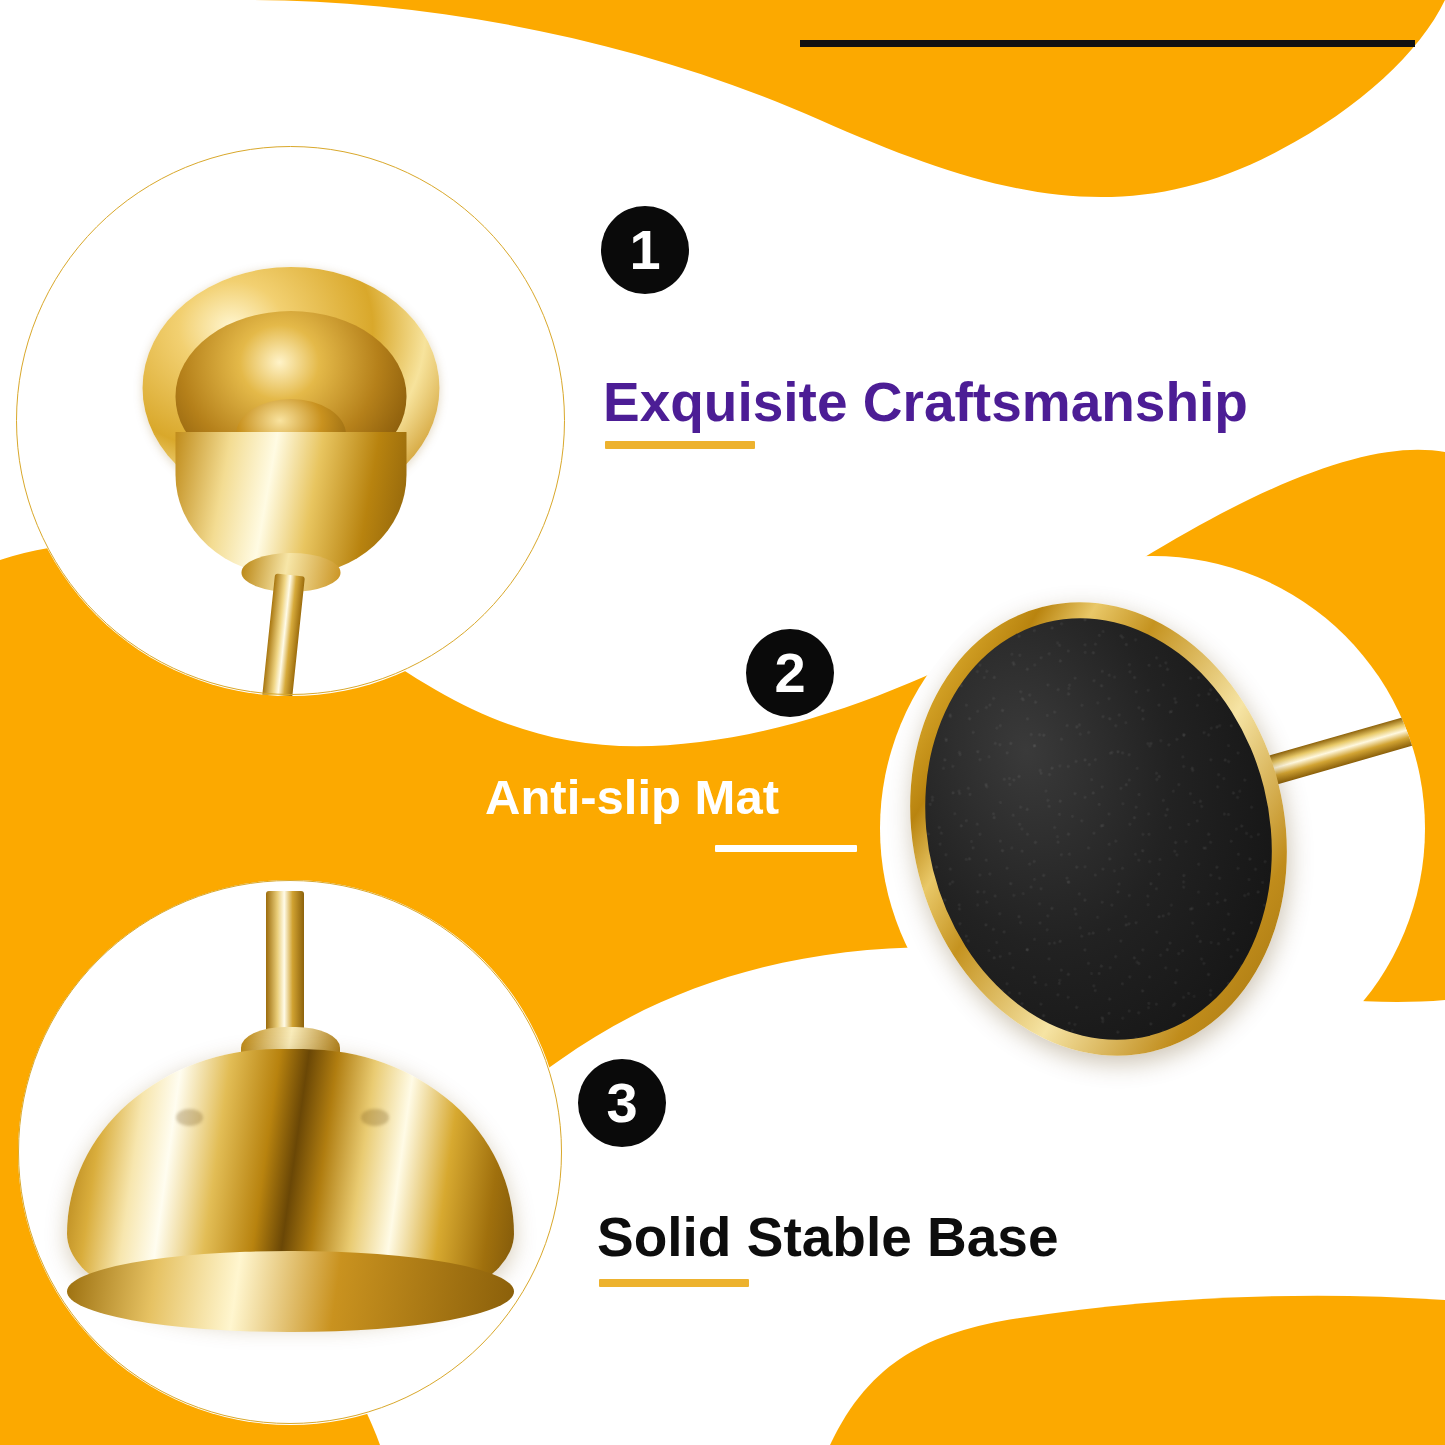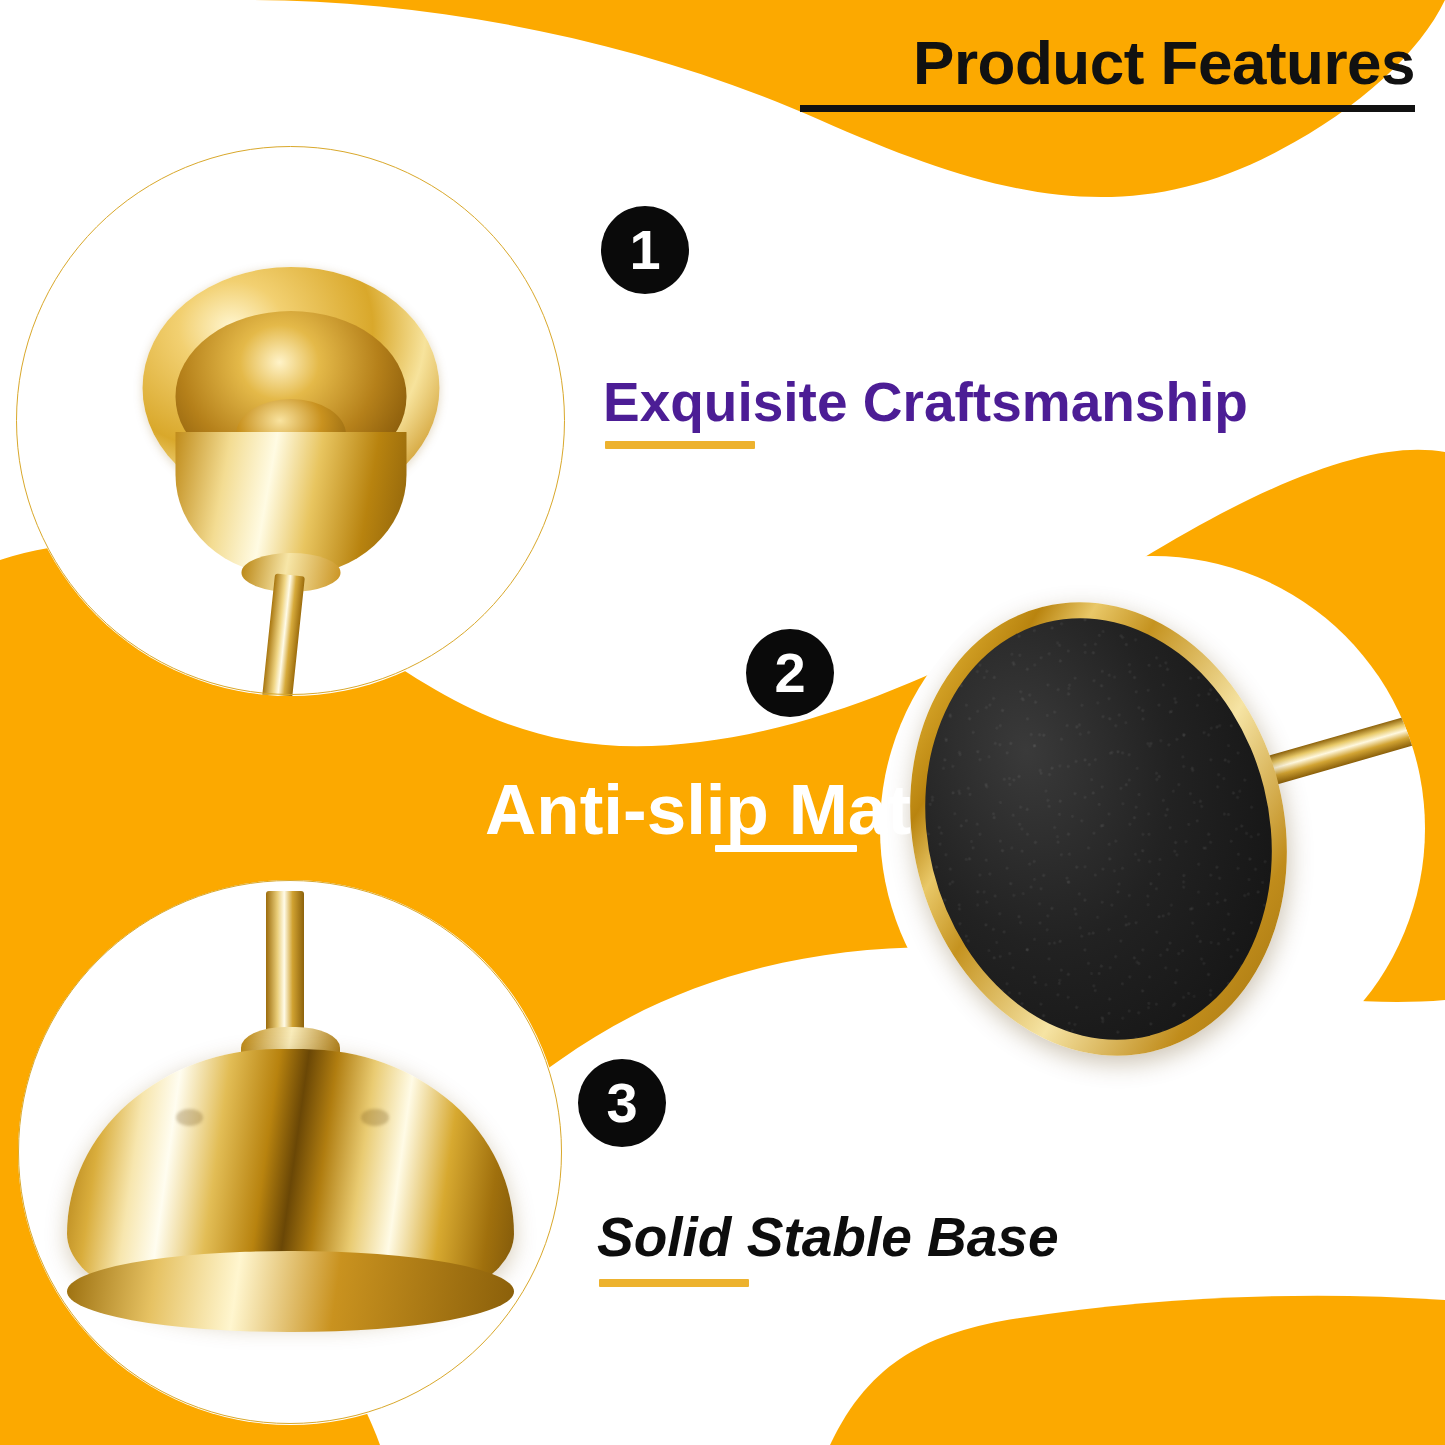--- a/index.html
+++ b/index.html
@@ -153,23 +153,23 @@
     display:flex;align-items:center;justify-content:center;
     font-size:56px;font-weight:bold;line-height:1;
   }
   .feat-label{
     position:absolute;white-space:nowrap;font-weight:bold;
   }
   .feat-underline{position:absolute;height:8px;border-radius:1px;}
 
   .f1-label{left:603px;top:370px;font-size:55px;color:#4c1d95;}
   .f1-underline{left:605px;top:441px;width:150px;background:#edb22e;}
-  .f2-label{left:485px;top:769px;font-size:71px;color:#ffffff;}
+  .f2-label{left:485px;top:769px;font-size:49px;color:#ffffff;}
   .f2-underline{left:715px;top:845px;width:142px;height:7px;background:#ffffff;}
-  .f3-label{left:597px;top:1205px;font-size:55px;color:#0d0d0d;font-style:italic;}
+  .f3-label{left:597px;top:1205px;font-size:55px;color:#0d0d0d;}
   .f3-underline{left:599px;top:1279px;width:150px;background:#edb22e;}
 </style>
 </head>
 <body>
 
 <div id="stage">
 
   <svg id="bg-shapes" viewBox="0 0 1445 1445" width="1445" height="1445" xmlns="http://www.w3.org/2000/svg" aria-hidden="true">
 
     <path d="M250,0 C430,0 640,40 820,120 C1000,200 1130,230 1280,150 C1360,108 1420,52 1445,0 Z" fill="#FCA900"></path>
@@ -214,21 +214,20 @@
       <div class="base-top-cap"></div>
       <div class="base-cone"></div>
       <div class="base-rim"></div>
       <div class="base-dimple" style="left:29%;top:42%;"></div>
       <div class="base-dimple" style="left:63%;top:42%;"></div>
     </div>
   </div>
   <div class="photo-ring" style="left:18px;top:880px;width:542px;height:542px;"></div>
 
   <div id="title-block">
-    <div id="page-title">Product Features</div>
     <div id="title-rule"></div>
   </div>
 
   <div class="badge" style="left:601px;top:206px;">1</div>
   <div class="feat-label f1-label">Exquisite Craftsmanship</div>
   <div class="feat-underline f1-underline"></div>
 
   <div class="badge" style="left:746px;top:629px;">2</div>
   <div class="feat-label f2-label">Anti-slip Mat</div>
   <div class="feat-underline f2-underline"></div>

